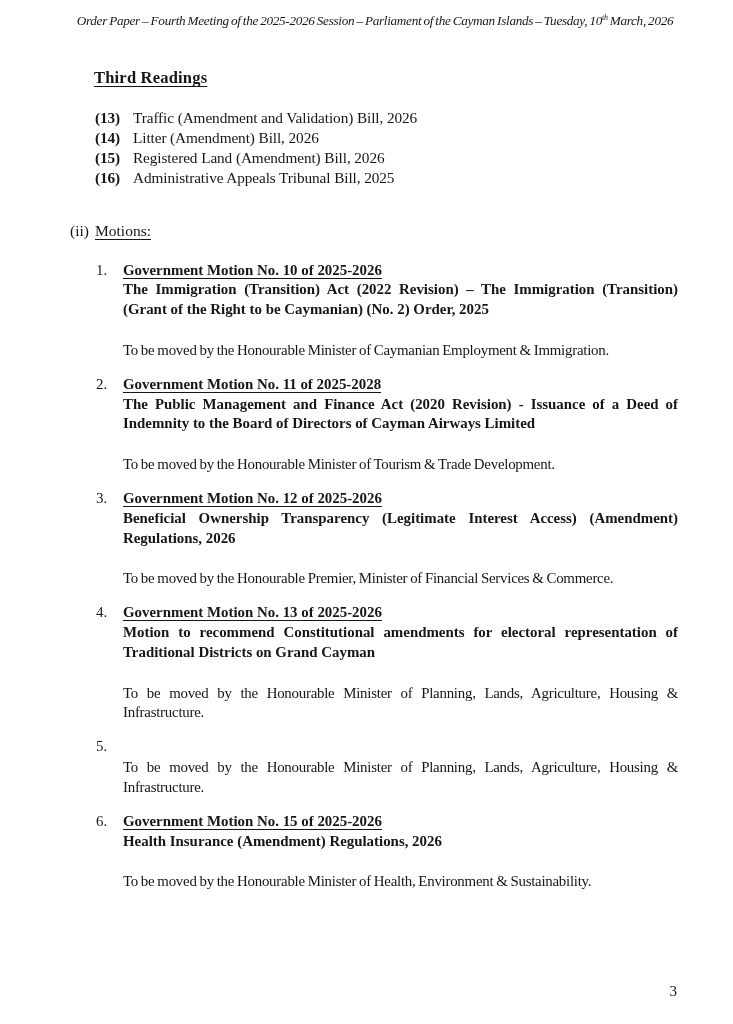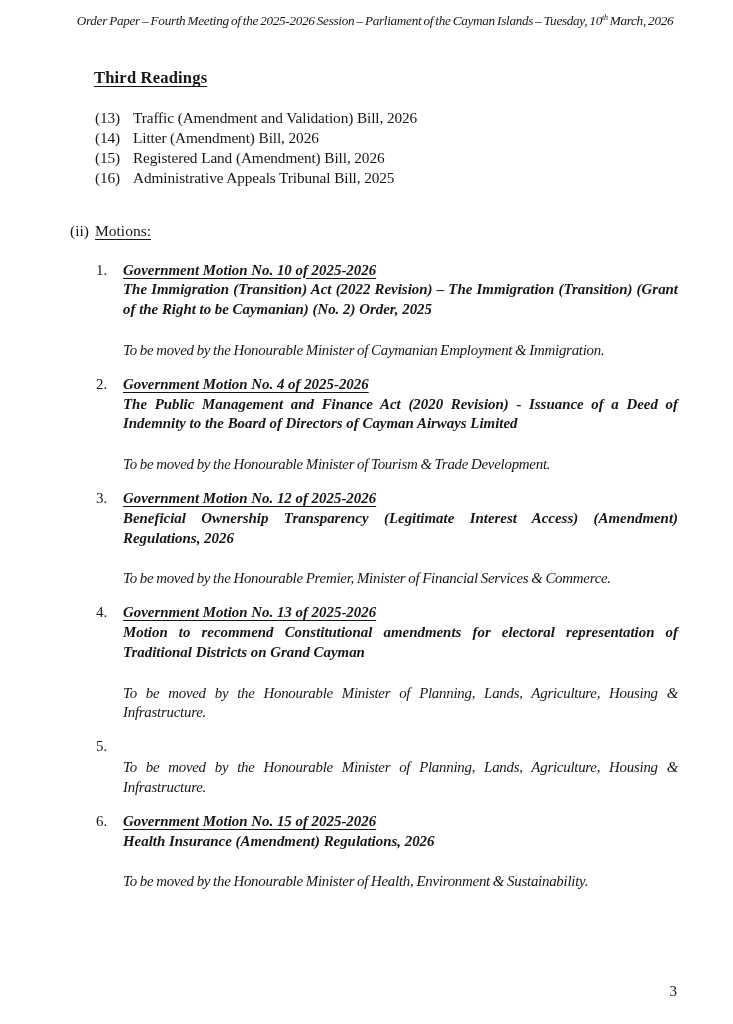--- a/index.html
+++ b/index.html
@@ -41,21 +41,21 @@
     text-decoration: underline;
     text-underline-offset: 3px;
   }
   .bills {
     margin: 20px 55px 0 95px;
     font-size: 15.3px;
     line-height: 19.8px;
     letter-spacing: -0.1px;
   }
   .bill-row { display: flex; }
-  .bill-num { width: 38px; flex: none; }
+  .bill-num { width: 38px; flex: none; font-weight: bold; }
   .bill-title { flex: 1; }
 
   .motions-head {
     margin: 33px 0 0 70px;
     font-size: 15.5px;
     line-height: 19px;
     display: flex;
   }
   .motions-index { width: 25px; flex: none; }
   .motions-heading {
@@ -64,21 +64,21 @@
     text-underline-offset: 3px;
   }
   .motion {
     display: flex;
     margin: 14px 55px 0 96px;
     font-size: 14.9px;
     line-height: 19.8px;
   }
   .motion.first { margin-top: 21px; }
   .motion-num { width: 27px; flex: none; }
-  .motion-body { flex: 1; min-width: 0; font-style: italic; }
+  .motion-body { flex: 1; min-width: 0; }
   .motion-title {
     font-weight: 700;
     text-decoration: underline;
     text-underline-offset: 2.5px;
   }
   .motion-subject {
     font-weight: 700;
     text-align: justify;
   }
   .motion-mover {
@@ -136,21 +136,21 @@
     <div class="motion-body">
       <div class="motion-title">Government Motion No. 10 of 2025-2026</div>
       <div class="motion-subject">The Immigration (Transition) Act (2022 Revision) – The Immigration (Transition) (Grant of the Right to be Caymanian) (No. 2) Order, 2025</div>
       <div class="motion-mover">To be moved by the Honourable Minister of Caymanian Employment &amp; Immigration.</div>
     </div>
   </div>
 
   <div class="motion">
     <span class="motion-num">2.</span>
     <div class="motion-body">
-      <div class="motion-title">Government Motion No. 4 of 2025-2026</div>
+      <div class="motion-title">Government Motion No. 11 of 2025-2028</div>
       <div class="motion-subject">The Public Management and Finance Act (2020 Revision) - Issuance of a Deed of Indemnity to the Board of Directors of Cayman Airways Limited</div>
       <div class="motion-mover">To be moved by the Honourable Minister of Tourism &amp; Trade Development.</div>
     </div>
   </div>
 
   <div class="motion">
     <span class="motion-num">3.</span>
     <div class="motion-body">
       <div class="motion-title">Government Motion No. 12 of 2025-2026</div>
       <div class="motion-subject">Beneficial Ownership Transparency (Legitimate Interest Access) (Amendment) Regulations, 2026</div>

